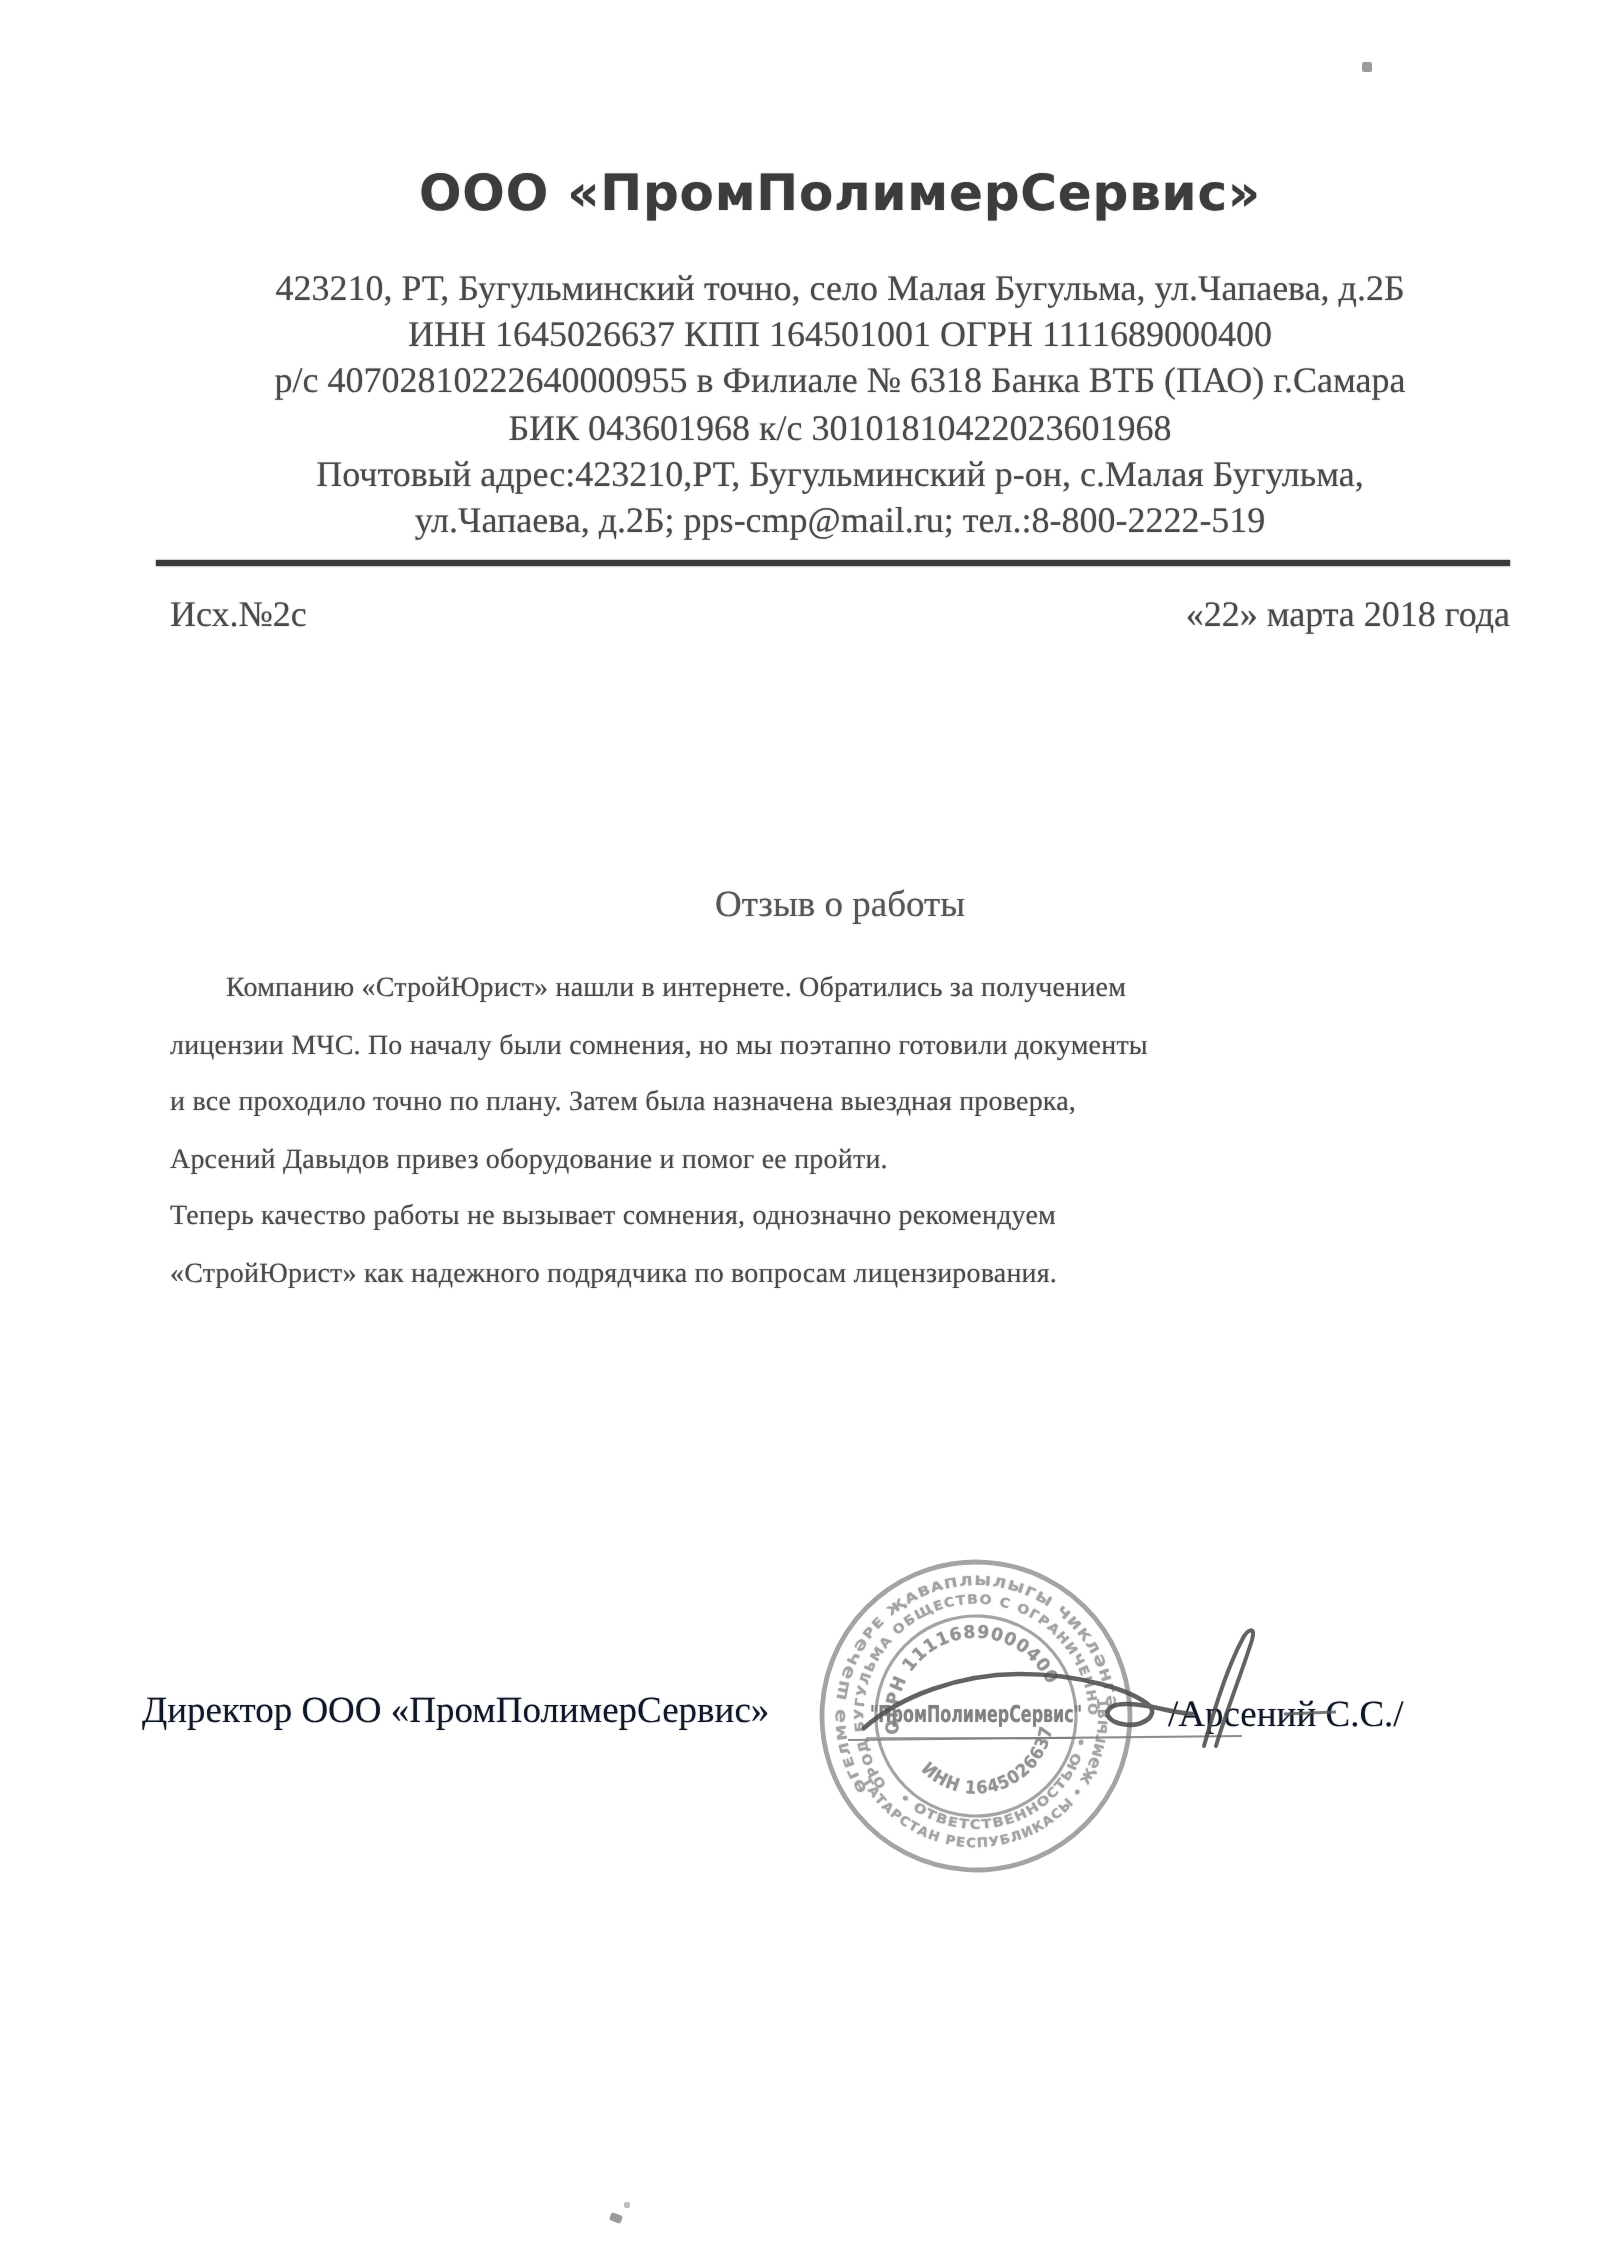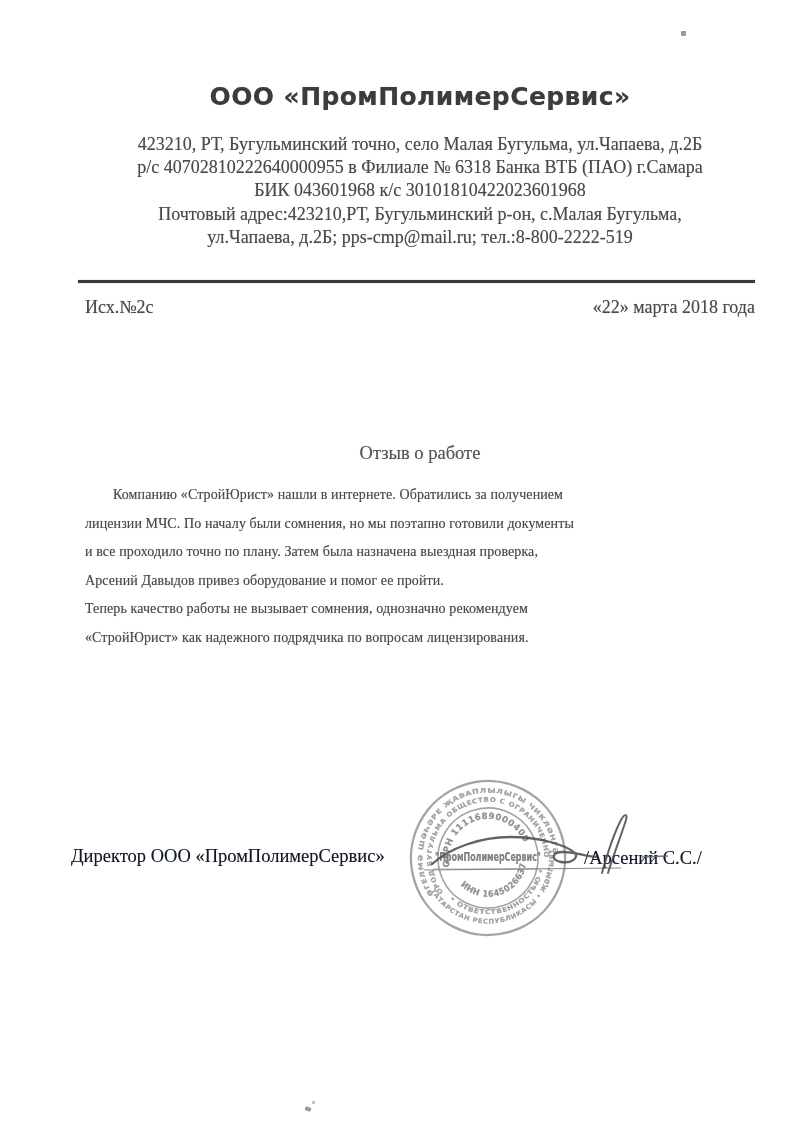--- a/index.html
+++ b/index.html
@@ -61,34 +61,35 @@
 </style>
 </head>
 <body>
 
 <div class="page">
 
   <div class="company">ООО «ПромПолимерСервис»</div>
 
   <div class="addr">
     <div>423210, РТ, Бугульминский точно, село Малая Бугульма, ул.Чапаева, д.2Б</div>
+    <div>ИНН 1645026637 КПП 164501001 ОГРН 1111689000400</div>
     <div>р/с 40702810222640000955 в Филиале № 6318 Банка ВТБ (ПАО) г.Самара</div>
     <div>БИК 043601968 к/с 30101810422023601968</div>
     <div>Почтовый адрес:423210,РТ, Бугульминский р-он, с.Малая Бугульма,</div>
     <div>ул.Чапаева, д.2Б; pps-cmp@mail.ru; тел.:8-800-2222-519</div>
   </div>
 
   <div class="rule"></div>
 
   <div class="meta">
     <span class="num">Исх.№2с</span>
     <span class="date">«22» марта 2018 года</span>
   </div>
 
-  <div class="doc-title">Отзыв о работе</div>
+  <div class="doc-title">Отзыв о работы</div>
 
   <div class="para p1">
     <div class="line-indent">Компанию «СтройЮрист» нашли в интернете. Обратились за получением</div>
     <div>лицензии МЧС. По началу были сомнения, но мы поэтапно готовили документы</div>
     <div>и все проходило точно по плану. Затем была назначена выездная проверка,</div>
     <div>Арсений Давыдов привез оборудование и помог ее пройти.</div>
   </div>
 
   <div class="para p2">
     <div>Теперь качество работы не вызывает сомнения, однозначно рекомендуем</div>

